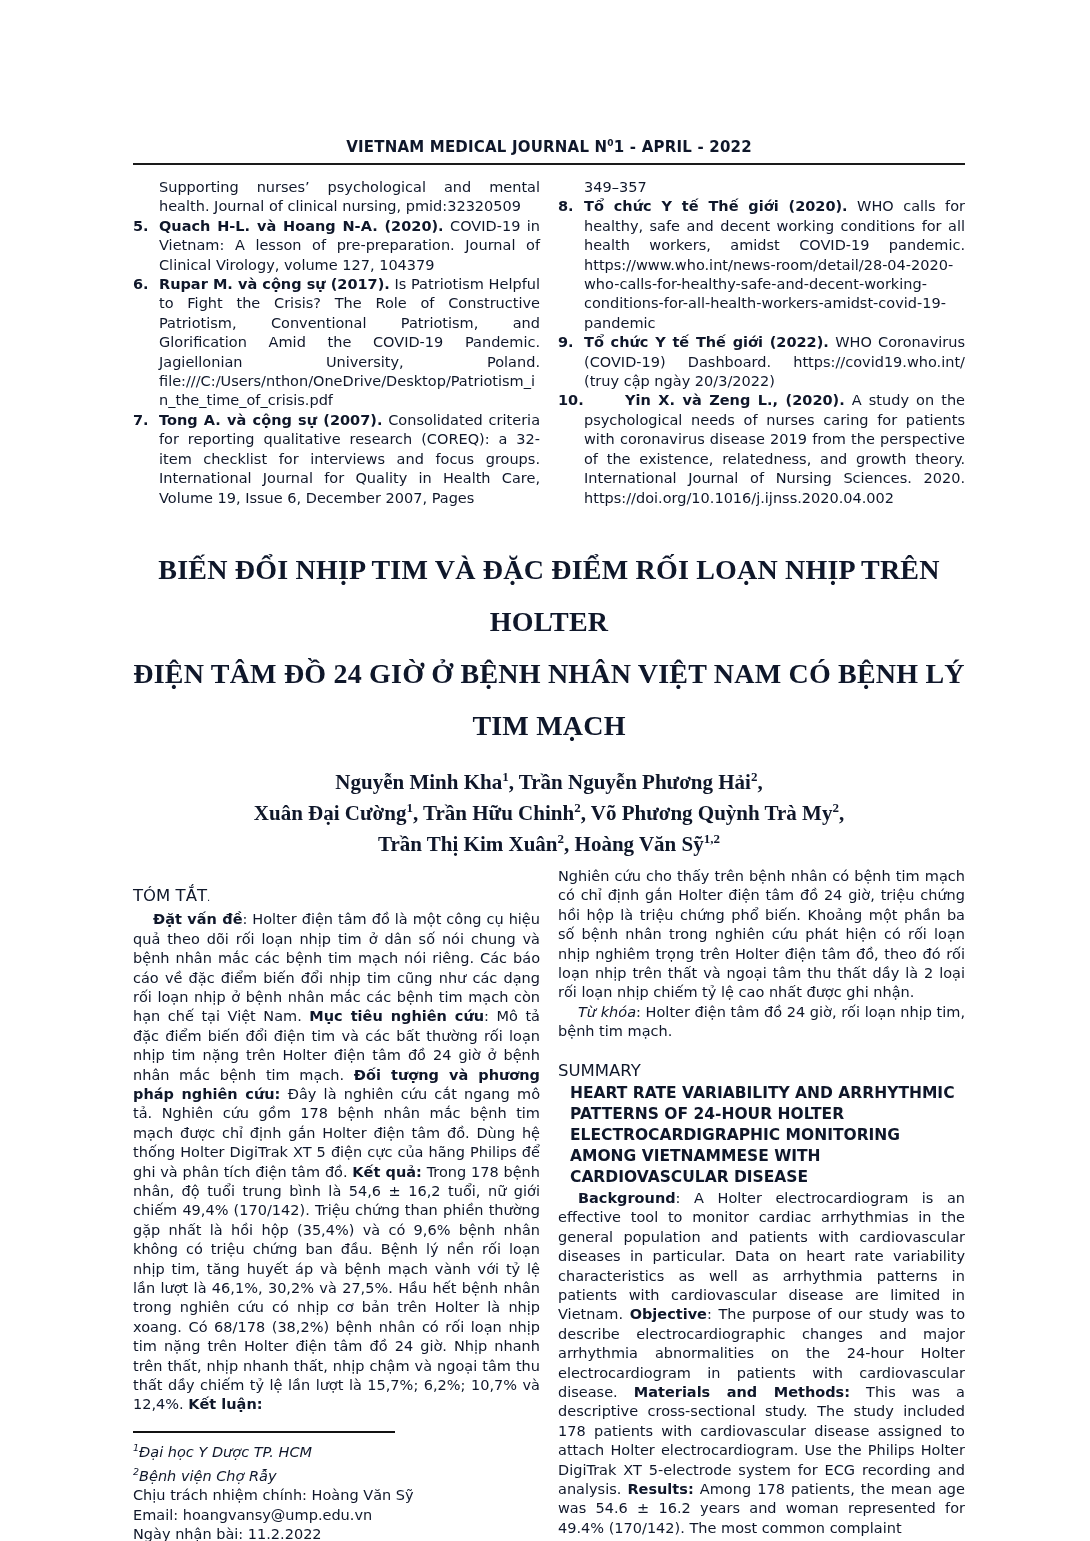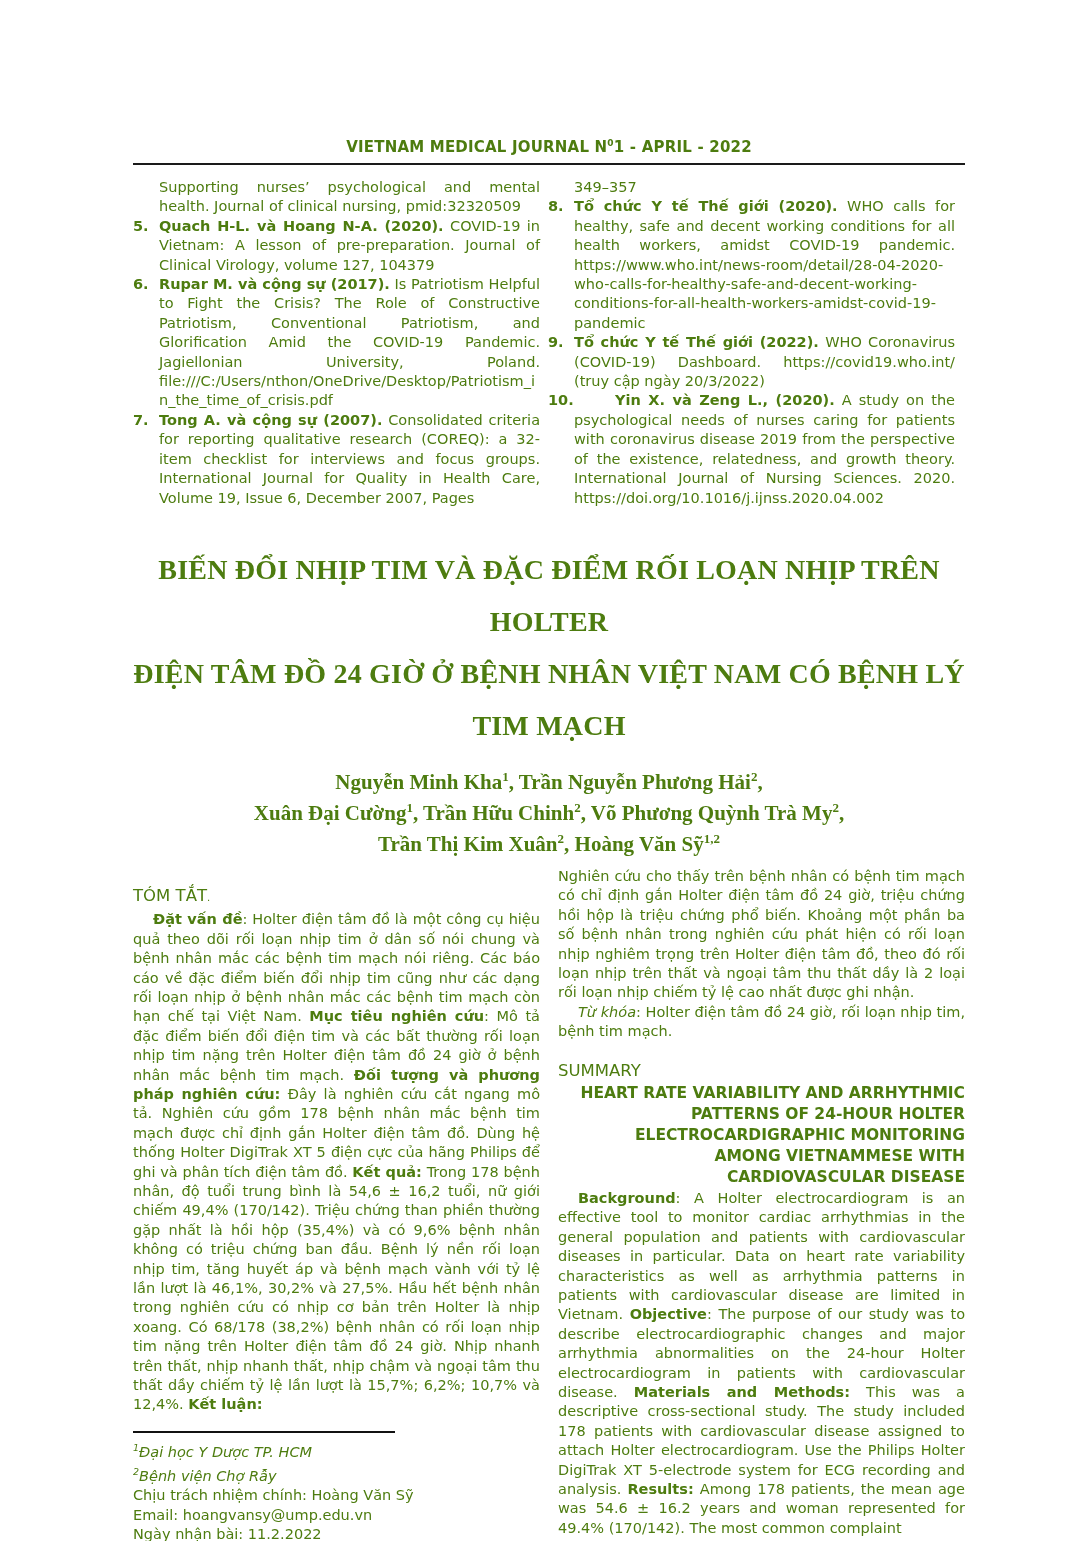--- a/index.html
+++ b/index.html
@@ -1,38 +1,38 @@
 <!DOCTYPE html>
 <html><head>
 <meta charset="utf-8">
 <style>
   html,body { margin:0; padding:0; background:#ffffff; }
   .page {
     position:relative;
     width:1090px; height:1541px;
     margin:0 auto;
     background:#ffffff;
-    color:#4d7c0f;
+    color:#0f172a;
     font-family:"DejaVu Sans", sans-serif;
     overflow:hidden;
     box-sizing:border-box;
     padding:138px 125px 12px 133px;
   }
   
   .jheader {
     text-align:center;
     font-weight:bold;
     font-size:15px;
     letter-spacing:0.2px;
     padding-bottom:7px;
     border-bottom:2.5px solid #1a1a1a;
   }
   .jheader sup { font-size:9px; }
   
-  .refs { display:flex; gap:8px; margin-top:13px;align-items:center; }
+  .refs { display:flex; gap:18px; margin-top:13px;align-items:center; }
   .refcol {
     width:407px;
     font-size:14.5px;
     line-height:19.4px;
     text-align:justify;
     overflow-wrap:break-word;
     word-break:break-word;
   }
   .ref { padding-left:26px; text-indent:-26px; }
   .ref.cont { text-indent:0; }
@@ -67,21 +67,21 @@
     text-align:justify;
   }
   .h-sec { font-weight:normal; font-size:16.5px; margin:19px 0 3px 0; text-align:left; }
   .h-sec .dot { font-size:10px; }
   .para { margin:0; }
   .para.ind { text-indent:20px; }
   .sum-title {
     font-weight:bold;
     font-size:15.5px;
     line-height:21px;
-    text-align:right;
+    text-align:left;
     margin:1px 0 1px 12px;
   }
   .kw i b, .kw b i { font-weight:normal; }
   
   .fnblock { margin-top:16px; }
   .fn-rule { width:262px; border-top:2px solid #111; margin-bottom:5px; }
   .fn-aff { font-style:italic; }
   .fn-aff sup, .fn-line sup { font-size:9.5px; }
   .fnblock div { line-height:19.4px; }
   .page-num { margin-top:28px; font-size:16px; text-align:left; }

